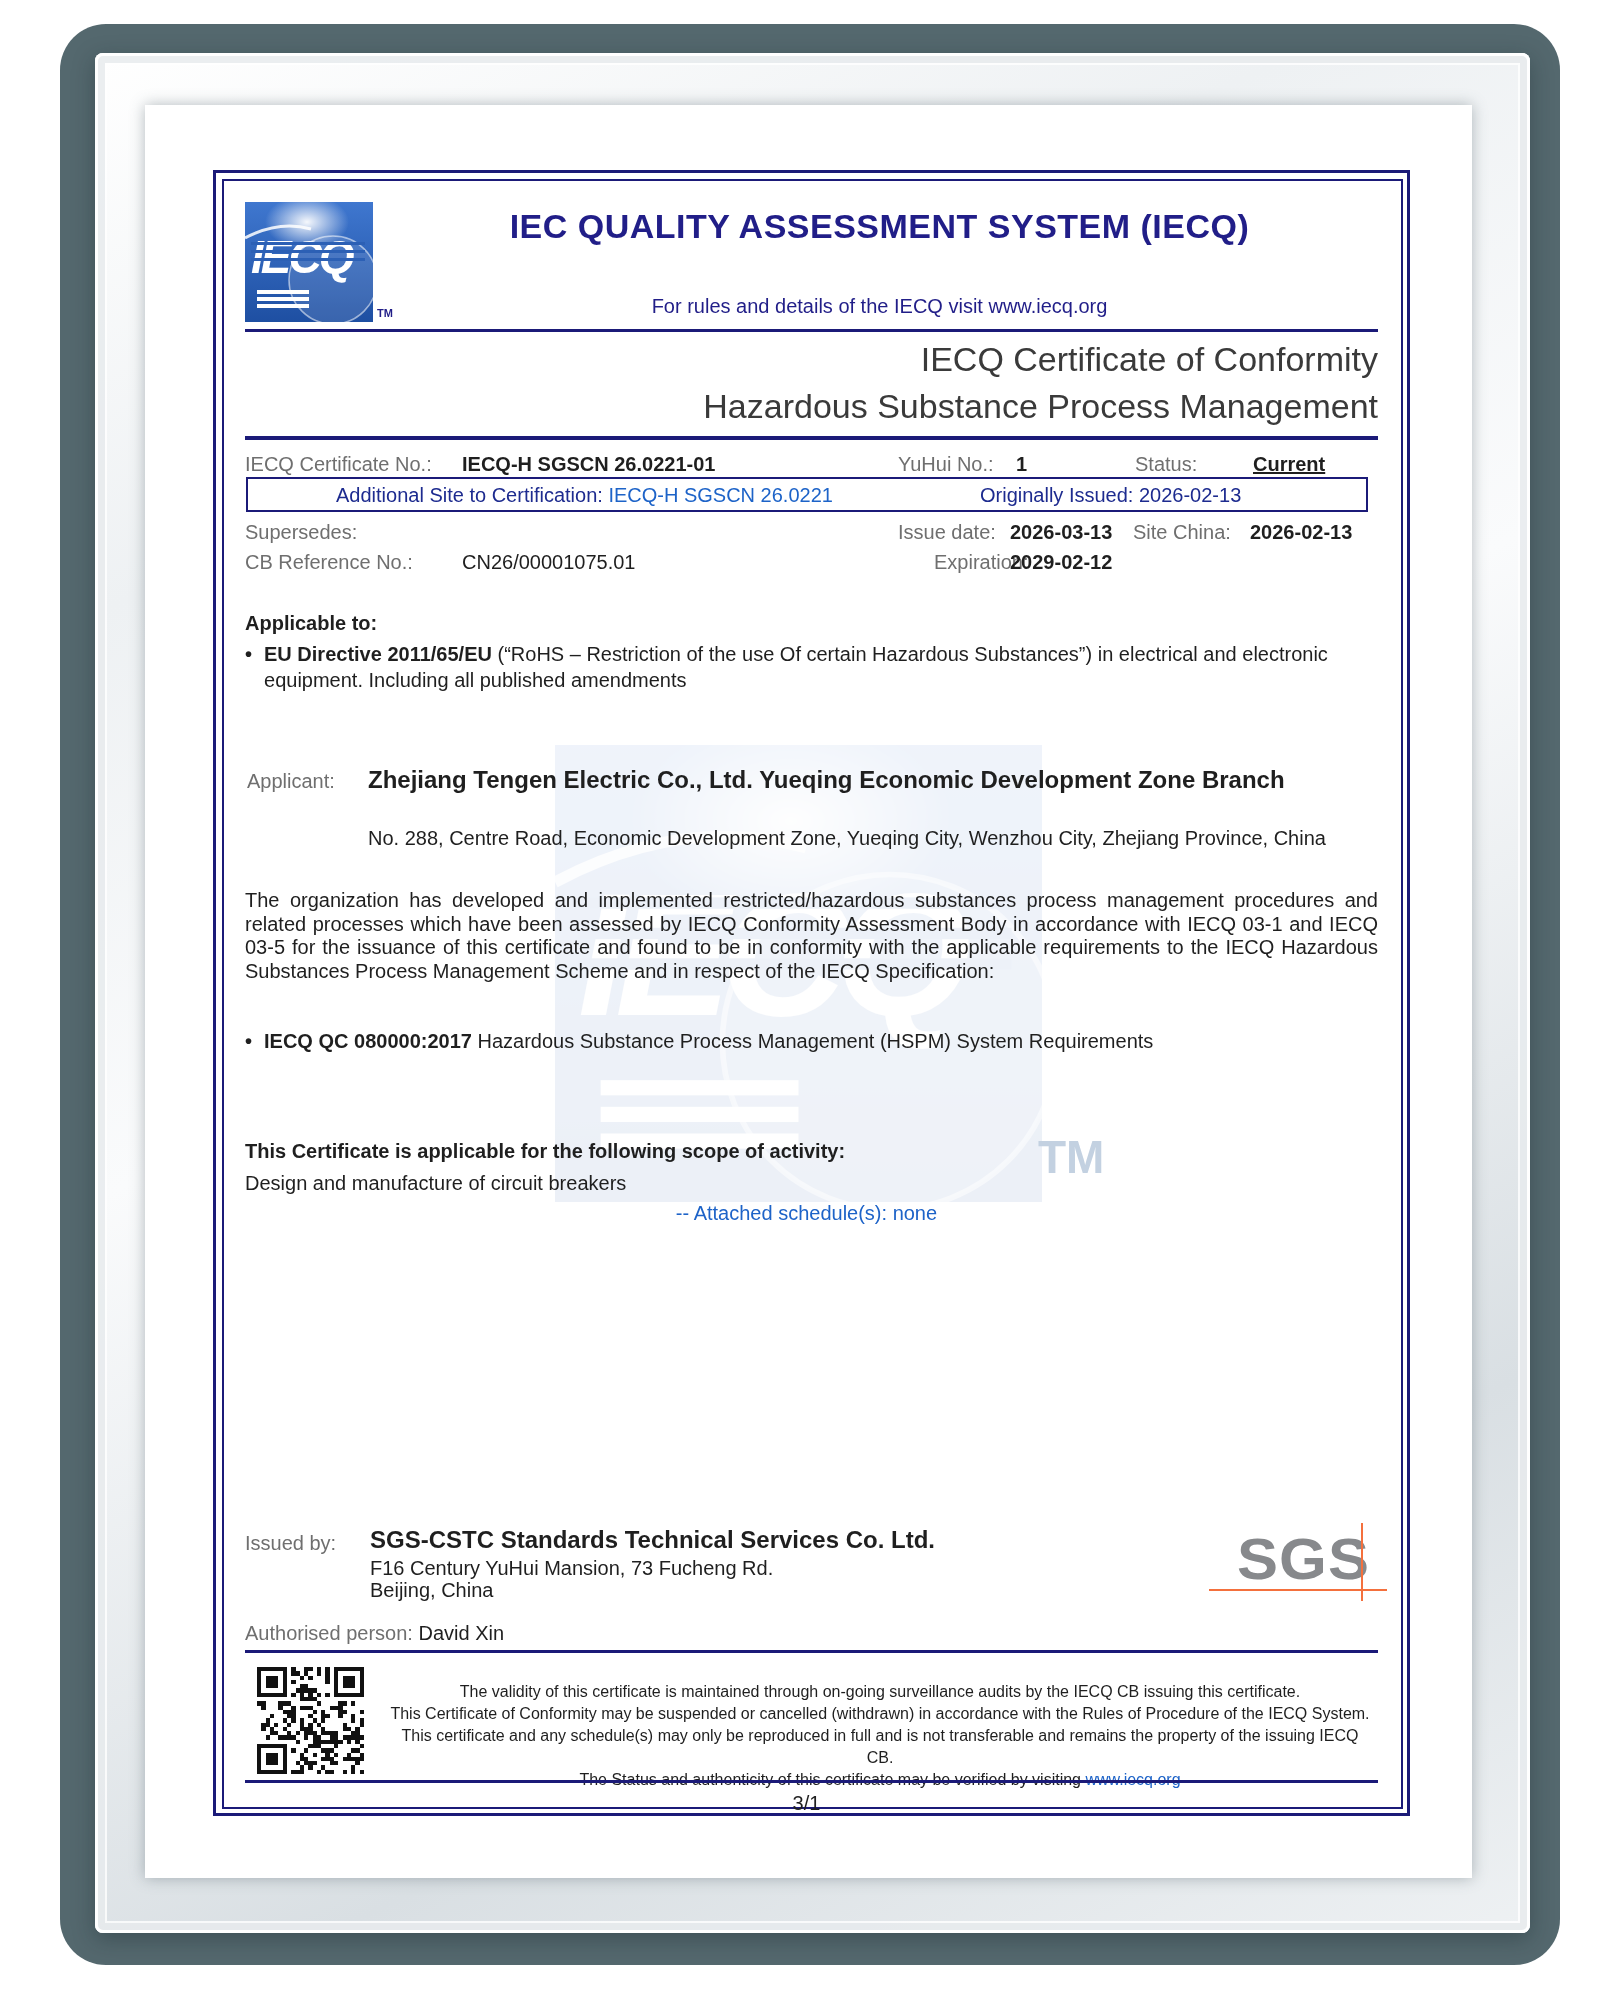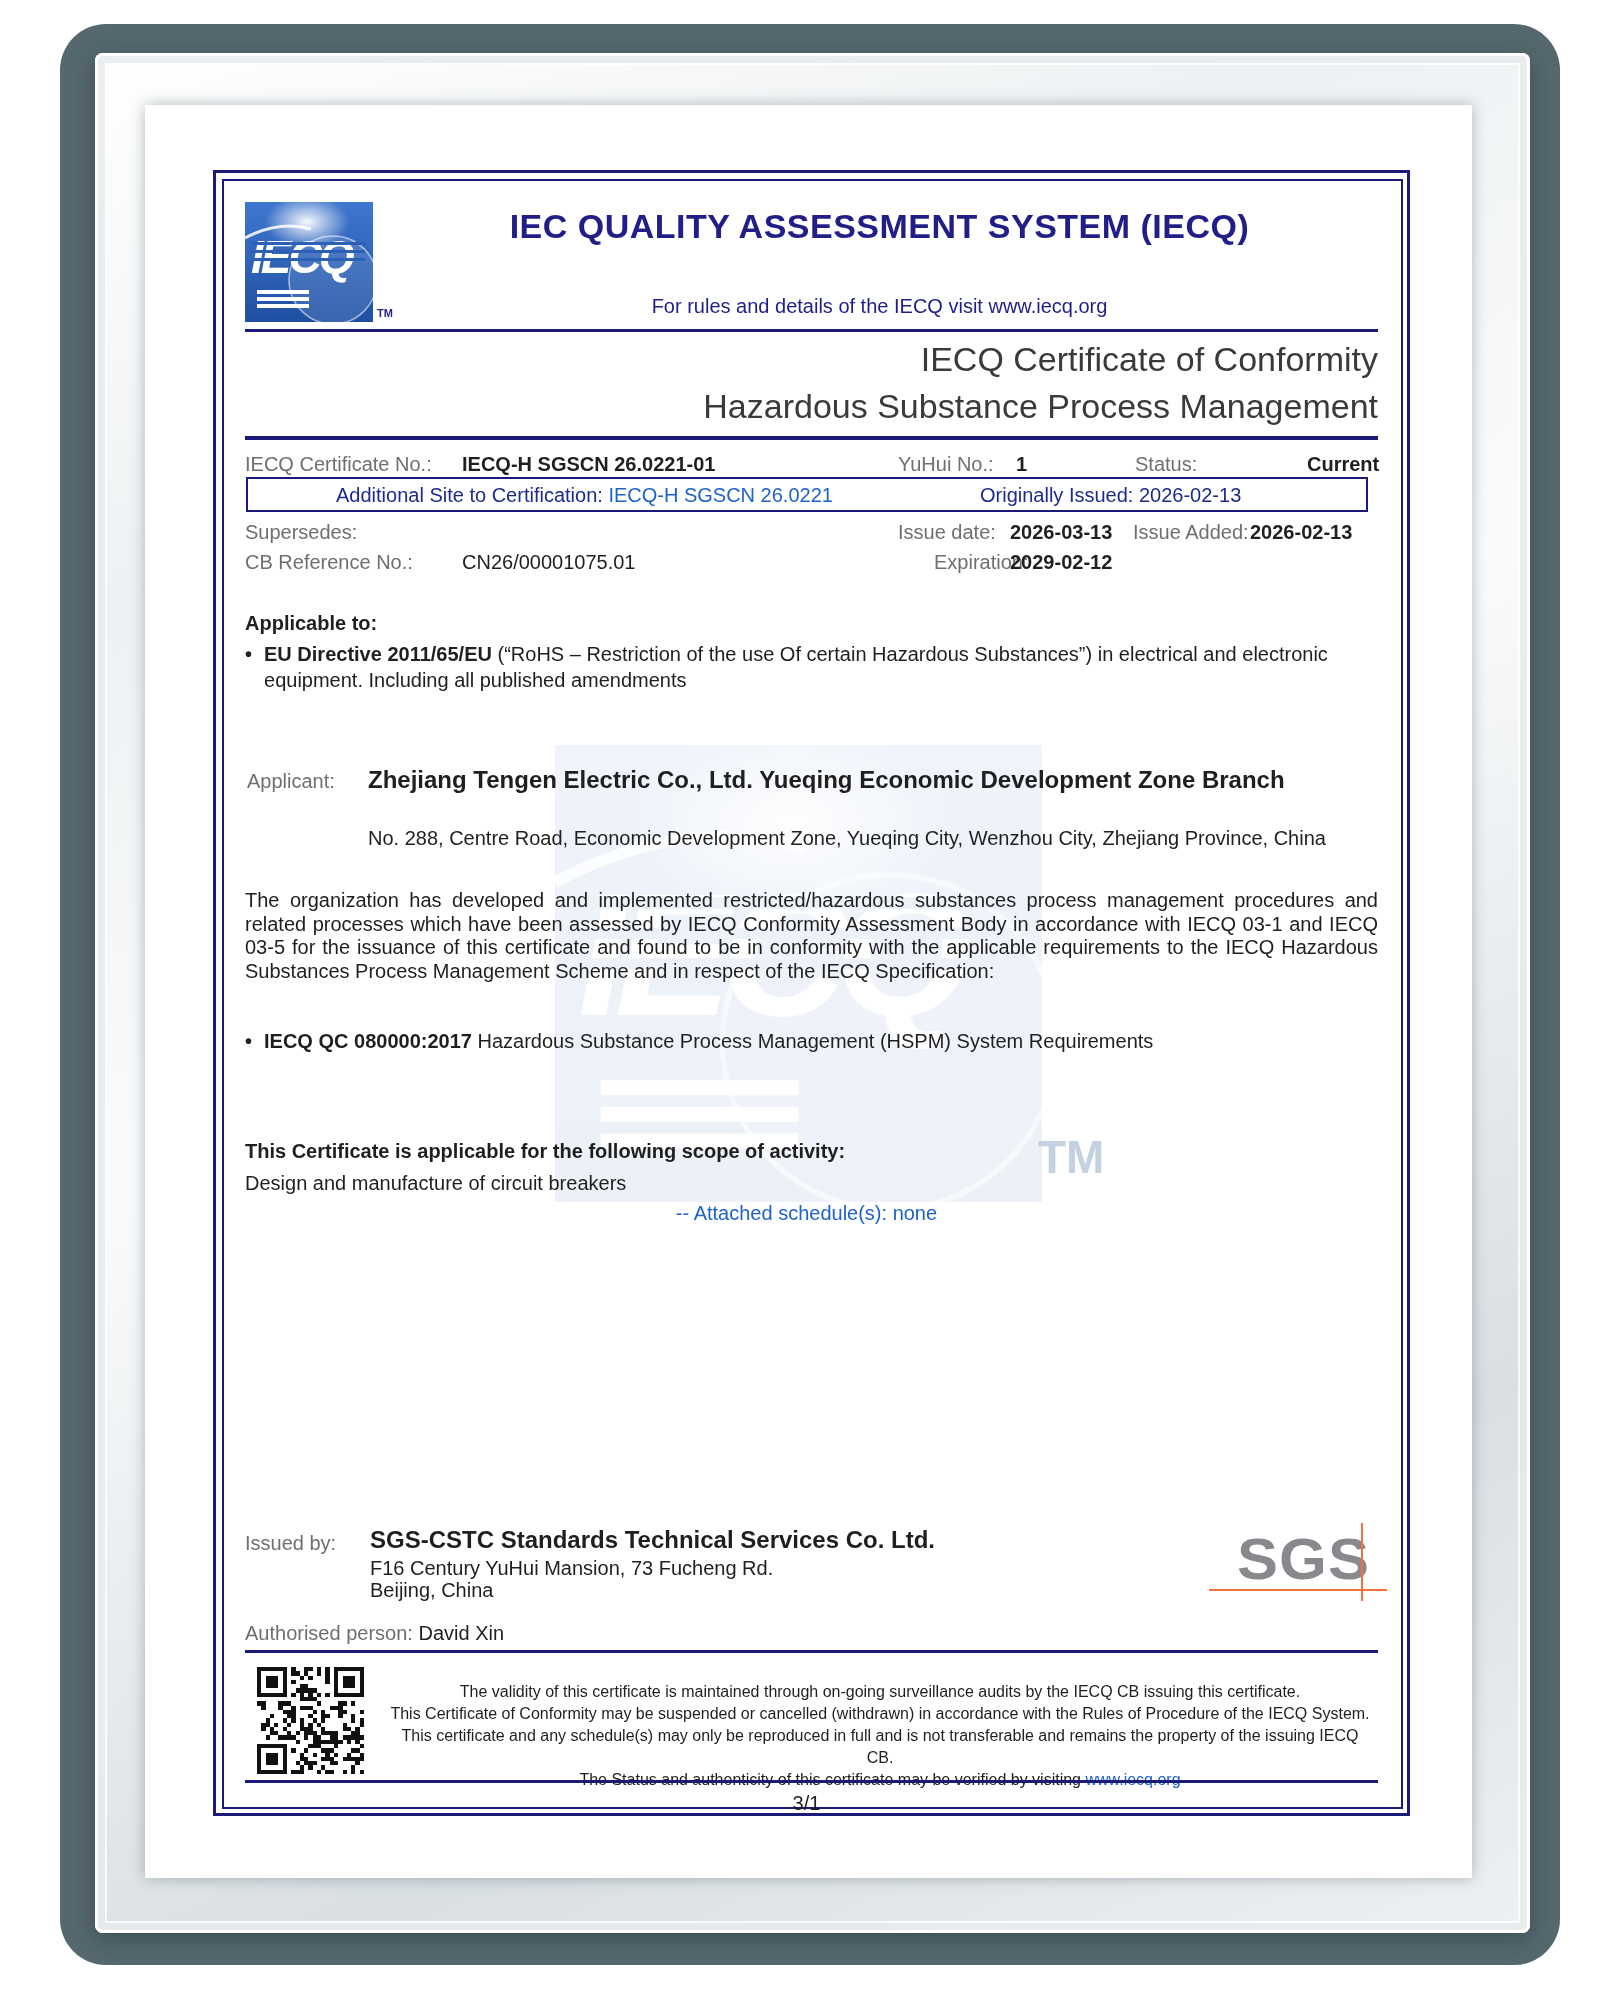--- a/index.html
+++ b/index.html
@@ -98,31 +98,31 @@
   <div class="abs cert-title center" style="left:245px;top:340px;width:1133px;" data-name="certificate-title-line1">IECQ Certificate of Conformity</div>
   <div class="abs cert-title center" style="left:245px;top:387px;width:1133px;" data-name="certificate-title-line2">Hazardous Substance Process Management</div>
 
   <div class="rule" style="left:245px;top:436px;width:1133px;height:4px;" data-name="title-divider"></div>
 
   <div class="abs t20 gray" style="left:245px;top:451px;" data-name="cert-no-label">IECQ Certificate No.:</div>
   <div class="abs t20 ink b" style="left:462px;top:451px;" data-name="cert-no-value">IECQ-H SGSCN 26.0221-01</div>
   <div class="abs t20 gray" style="left:898px;top:451px;" data-name="issue-no-label">YuHui No.:</div>
   <div class="abs t20 ink b" style="left:1016px;top:451px;" data-name="issue-no-value">1</div>
   <div class="abs t20 gray" style="left:1135px;top:451px;" data-name="status-label">Status:</div>
-  <div class="abs t20 ink b" style="left:1307px;top:451px;" data-name="status-value">Current</div>
+  <div class="abs t20 ink b" style="left:1253px;top:451px;text-decoration:underline;" data-name="status-value">Current</div>
 
   <div class="abs" style="left:246px;top:477px;width:1118px;height:31px;border:2px solid #1b1a78;" data-name="additional-site-box">
     <span class="abs t20" style="left:88px;top:3px;" data-name="additional-site-line"><span class="boxnavy" data-name="additional-site-label">Additional Site to Certification:</span>&nbsp;<span class="blue" data-name="additional-site-value">IECQ-H SGSCN 26.0221</span></span>
     <span class="abs t20 boxnavy" style="left:732px;top:3px;" data-name="originally-issued">Originally Issued: 2026-02-13</span>
   </div>
 
   <div class="abs t20 gray" style="left:245px;top:519px;" data-name="supersedes-label">Supersedes:</div>
   <div class="abs t20 gray" style="left:898px;top:519px;" data-name="issue-date-label">Issue date:</div>
   <div class="abs t20 ink b" style="left:1010px;top:519px;" data-name="issue-date-value">2026-03-13</div>
-  <div class="abs t20 gray" style="left:1133px;top:519px;" data-name="site-added-label">Issue Added:</div>
+  <div class="abs t20 gray" style="left:1133px;top:519px;" data-name="site-added-label">Site China:</div>
   <div class="abs t20 ink b" style="left:1250px;top:519px;" data-name="site-added-value">2026-02-13</div>
 
   <div class="abs t20 gray" style="left:245px;top:549px;" data-name="cb-ref-label">CB Reference No.:</div>
   <div class="abs t20 ink" style="left:462px;top:549px;" data-name="cb-ref-value">CN26/00001075.01</div>
   <div class="abs t20 gray" style="left:898px;top:549px;margin-left:36px;" data-name="expiration-label">Expiration:</div>
   <div class="abs t20 ink b" style="left:1010px;top:549px;" data-name="expiration-value">2029-02-12</div>
 
   <div class="abs t20 ink b" style="left:245px;top:610px;" data-name="applicable-heading">Applicable to:</div>
   <div class="abs t20 ink bullet-row" style="left:245px;top:641px;width:1125px;" data-name="applicable-bullet-1">
     <span data-name="applicable-bullet-1-text"><span class="b" data-name="applicable-bullet-1-bold">EU Directive 2011/65/EU</span><span data-name="applicable-bullet-1-rest"> (“RoHS – Restriction of the use Of certain Hazardous Substances”) in electrical and electronic equipment. Including all published amendments</span></span>

